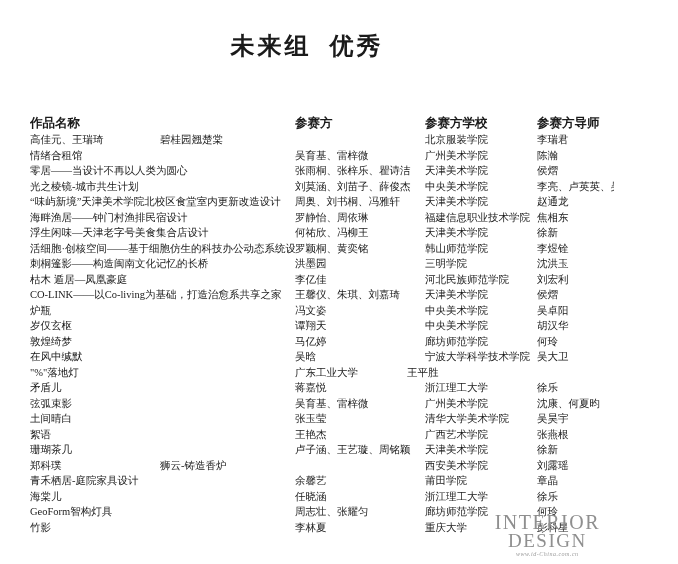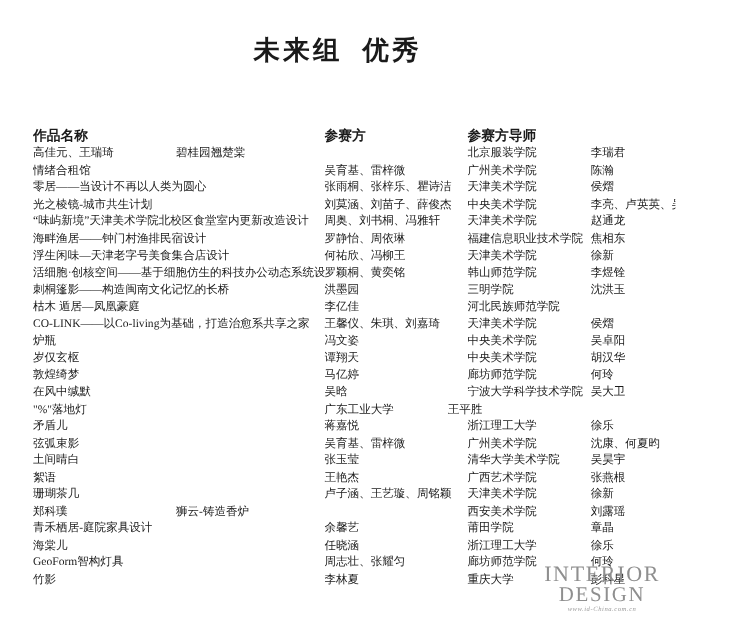--- a/index.html
+++ b/index.html
@@ -52,20 +52,21 @@
 </head>
 <body>
 
 <div class="page">
   <div class="title">未来组  优秀</div>
 
   <div class="table">
     <div class="header-row">
       <div class="cell cell-work">作品名称</div>
       <div class="cell cell-participant">参赛方</div>
+      <div class="cell cell-school">参赛方学校</div>
       <div class="cell cell-mentor">参赛方导师</div>
     </div>
     <div>
         <div class="row">
           <div class="cell cell-participant">高佳元、王瑞琦</div>
           <div class="cell cell-work">碧桂园翘楚棠</div>
           <div class="cell cell-school">北京服装学院</div>
           <div class="cell cell-mentor">李瑞君</div>
         </div>
         <div class="row">
@@ -113,20 +114,21 @@
         <div class="row">
           <div class="cell cell-work">刺桐篷影——构造闽南文化记忆的长桥</div>
           <div class="cell cell-participant">洪墨园</div>
           <div class="cell cell-school">三明学院</div>
           <div class="cell cell-mentor">沈洪玉</div>
         </div>
         <div class="row">
           <div class="cell cell-work">枯木  遁居—凤凰豪庭</div>
           <div class="cell cell-participant">李亿佳</div>
           <div class="cell cell-school">河北民族师范学院</div>
+          <div class="cell cell-mentor">刘宏利</div>
         </div>
         <div class="row">
           <div class="cell cell-work">CO-LINK——以Co-living为基础，打造治愈系共享之家</div>
           <div class="cell cell-participant">王馨仪、朱琪、刘嘉琦</div>
           <div class="cell cell-school">天津美术学院</div>
           <div class="cell cell-mentor">侯熠</div>
         </div>
         <div class="row">
           <div class="cell cell-work">炉瓶</div>
           <div class="cell cell-participant">冯文姿</div>

